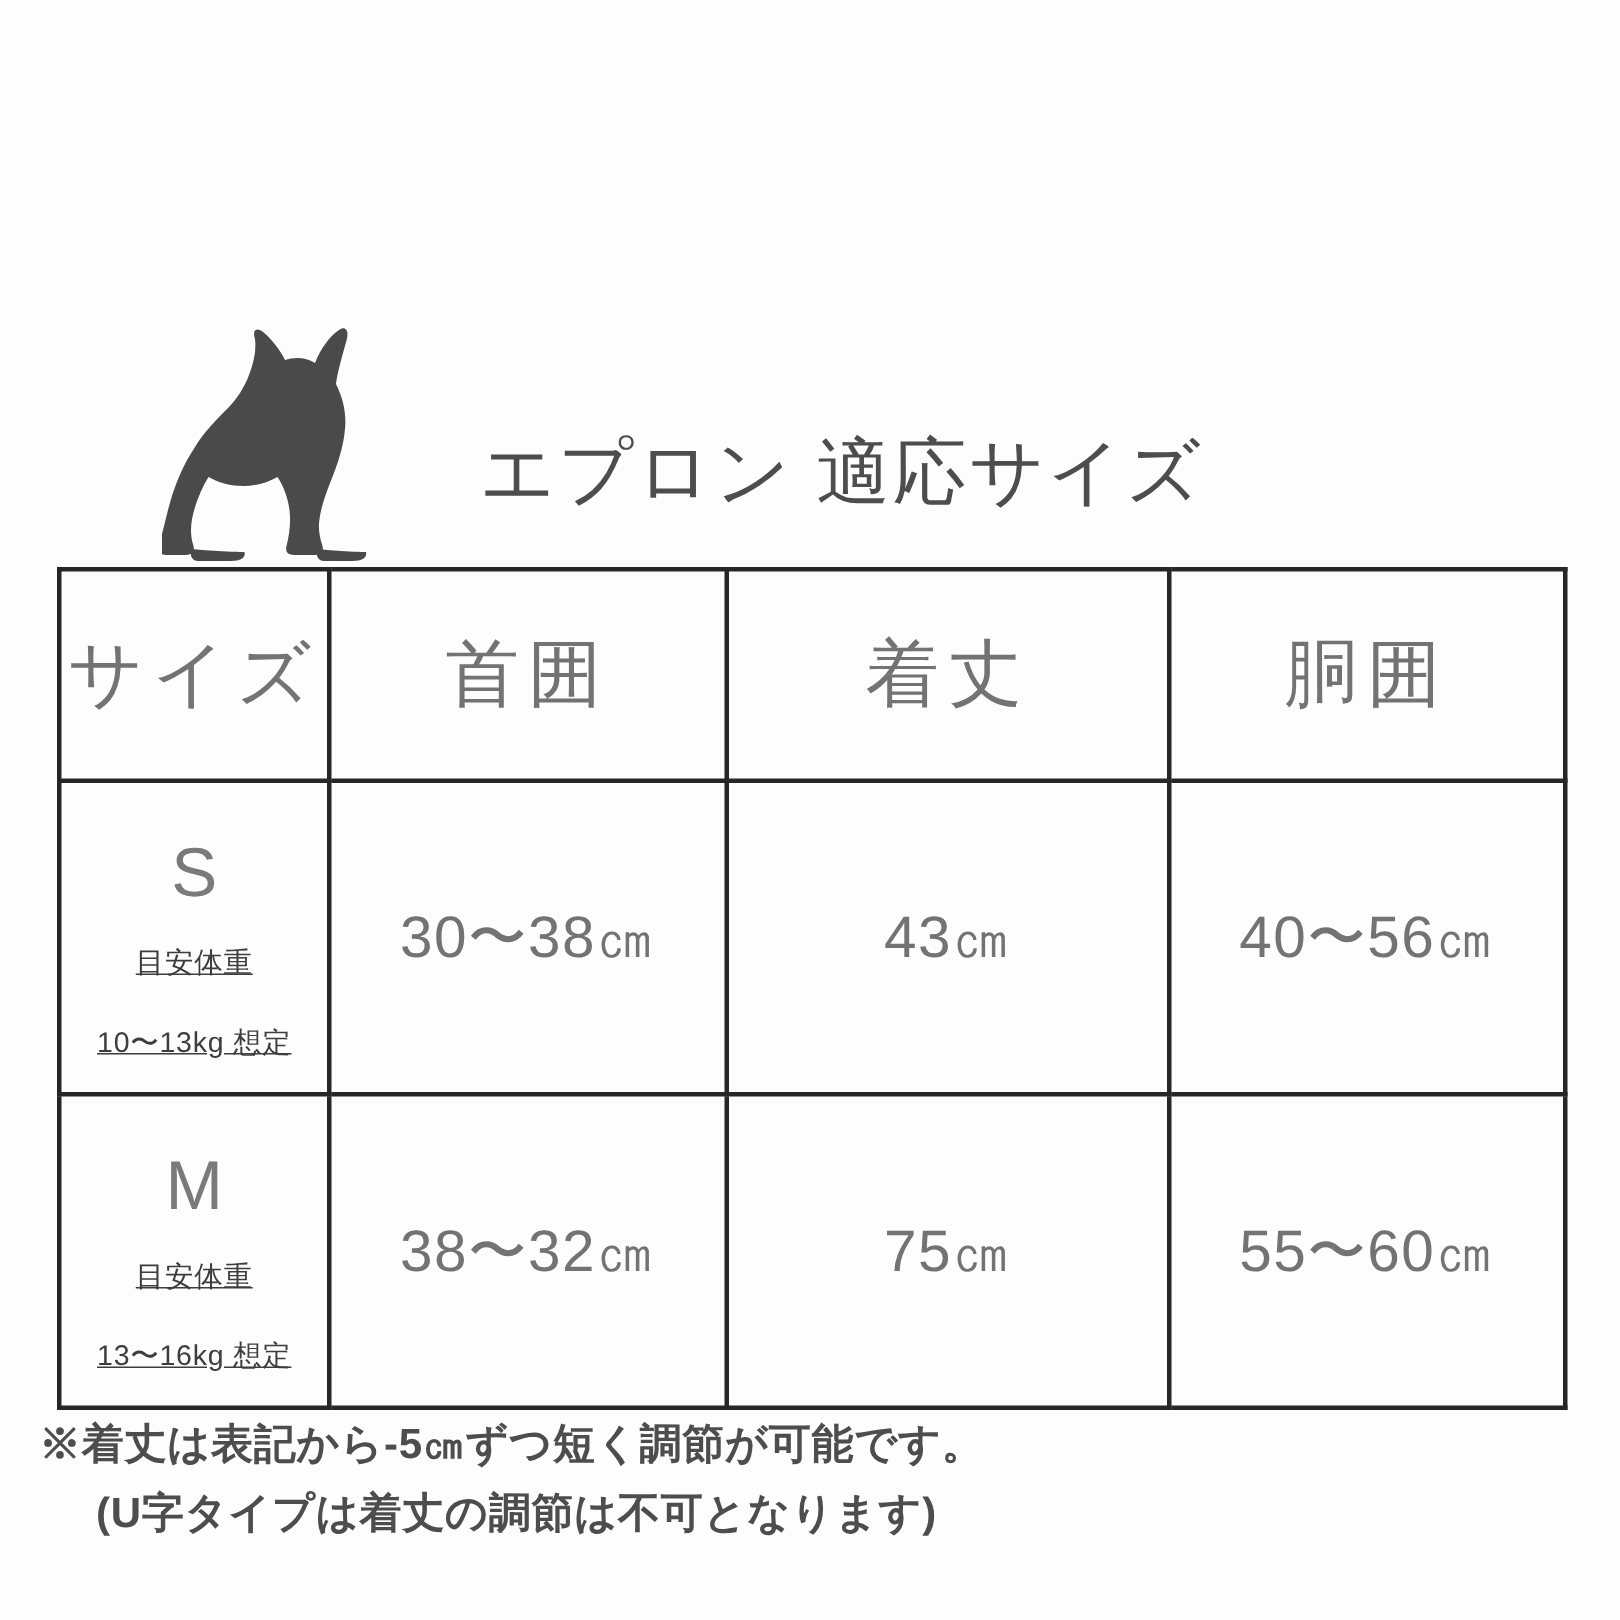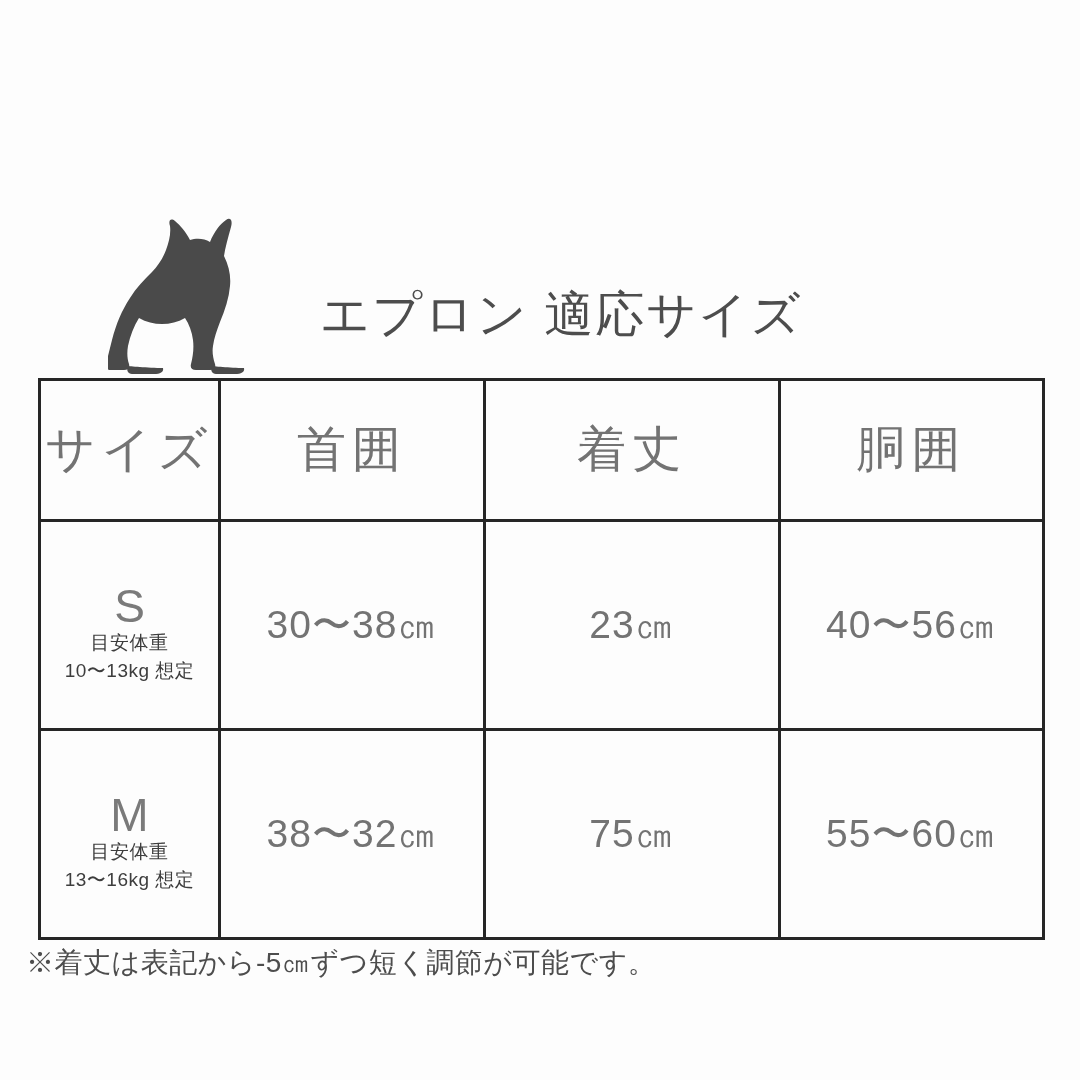--- a/index.html
+++ b/index.html
@@ -96,36 +96,38 @@
     display: block;
     font-size: 46px;
     color: #7a7a7a;
     margin-top: 18px;
   }
   .size-note {
     display: block;
     font-size: 19px;
     color: #3d3d3d;
     line-height: 1.45;
-    margin-top: 0;
+    margin-top: 25px;
     letter-spacing: 0.5px;
+    text-decoration: underline;
   }
 
   .meas-cell {
     font-size: 39px;
     color: #6e6e6e;
     letter-spacing: 1px;
   }
 
   
   .notes {
     position: absolute;
     left: 26px;
     top: 940px;
     width: 1030px;
+    font-weight: bold;
   }
   .note-line {
     font-size: 28px;
     color: #4d4d4d;
     line-height: 1.65;
     letter-spacing: 0.5px;
     white-space: nowrap;
   }
   .note-line.indent {
     padding-left: 38px;
@@ -172,33 +174,34 @@
       </tr>
     </thead>
     <tbody>
       <tr class="body-row">
         <td class="size-cell">
           <span class="size-letter">S</span>
           <span class="size-note">目安体重</span>
           <span class="size-note">10〜13kg 想定</span>
         </td>
         <td class="meas-cell">30〜38㎝</td>
-        <td class="meas-cell">23㎝</td>
+        <td class="meas-cell">43㎝</td>
         <td class="meas-cell">40〜56㎝</td>
       </tr>
       <tr class="body-row">
         <td class="size-cell">
           <span class="size-letter">M</span>
           <span class="size-note">目安体重</span>
           <span class="size-note">13〜16kg 想定</span>
         </td>
         <td class="meas-cell">38〜32㎝</td>
         <td class="meas-cell">75㎝</td>
         <td class="meas-cell">55〜60㎝</td>
       </tr>
     </tbody>
   </table>
 
   <div class="notes">
     <div class="note-line">※着丈は表記から-5㎝ずつ短く調節が可能です。</div>
+    <div class="note-line indent">(U字タイプは着丈の調節は不可となります)</div>
   </div>
 
 </div>
 
 </body></html>

